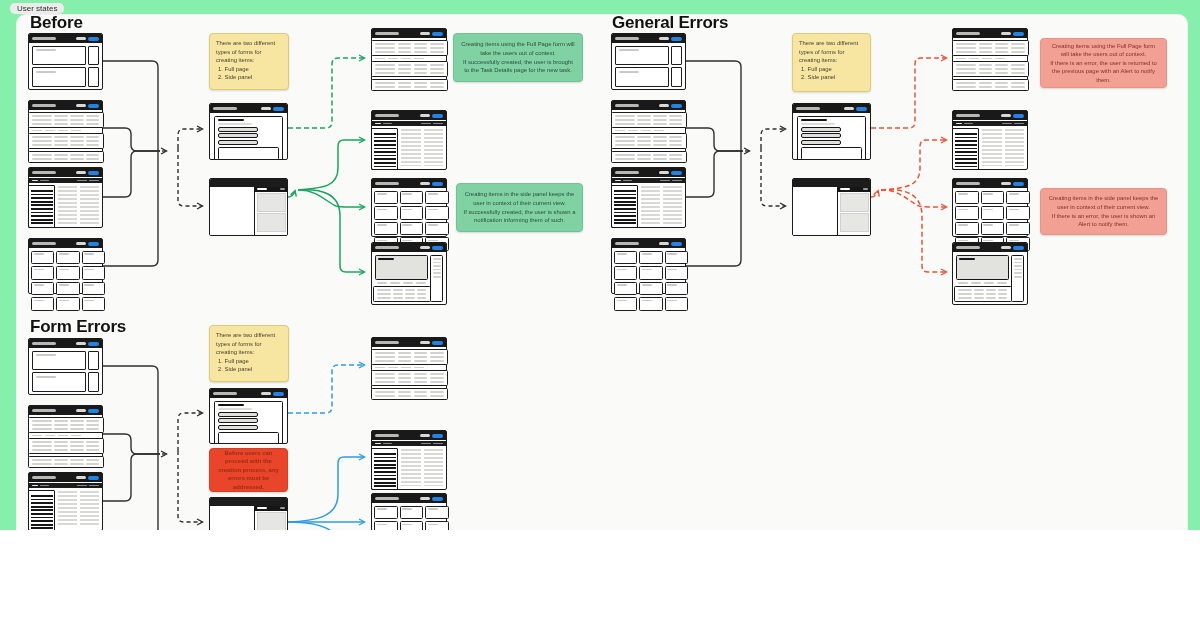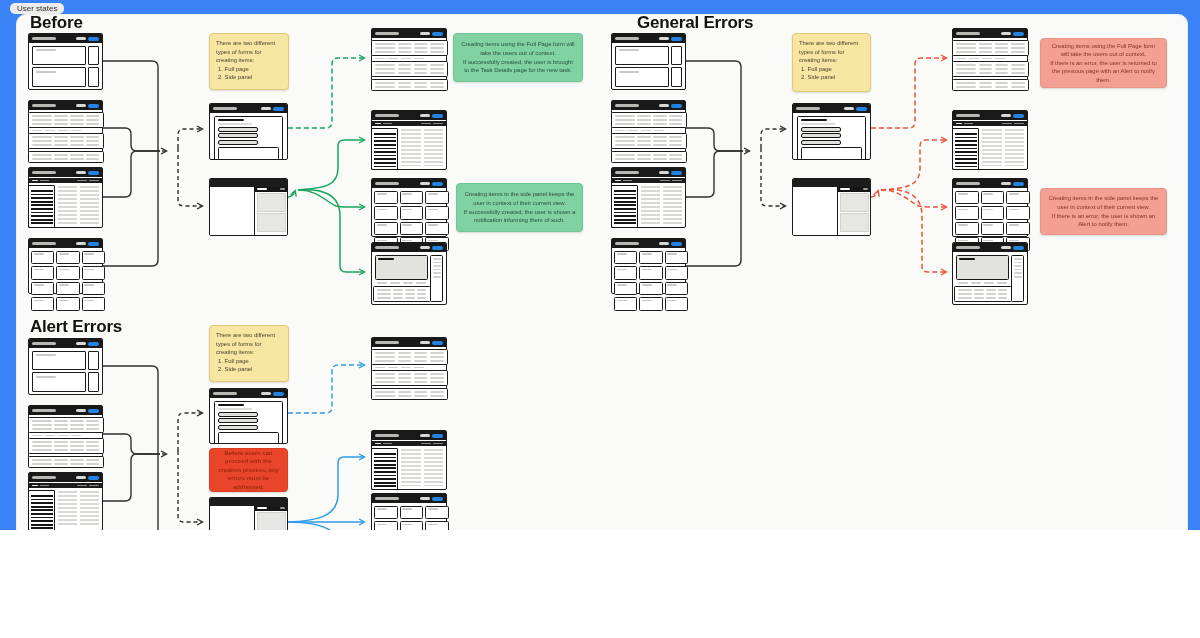--- a/index.html
+++ b/index.html
@@ -1,16 +1,16 @@
 <!DOCTYPE html>
 <html style="--note-yellow: #F7E6A2; --note-green: #80D2A3; --note-salmon: #F2A094; --note-red: #E9452A; --arrow-success: #1BA55F; --arrow-error: #E8553A; --arrow-form-error: #2E9BE6; --arrow-neutral: #2F2F2F; --accent-blue: #2383E2;"><head>
 <meta charset="utf-8">
 <style>
   html,body{margin:0;padding:0;background:#ffffff;font-family:"Liberation Sans",sans-serif;}
-  .stage{position:relative;width:1200px;height:530px;background:#3b82f6;overflow:hidden;}
+  .stage{position:relative;width:1200px;height:530px;background:#86efac;overflow:hidden;}
 
   .canvas-frame{position:absolute;left:16px;top:14px;width:1170px;height:608px;
     background:#fafaf8;border:1px solid #efefec;border-radius:10px;}
 
   .page-tag{position:absolute;left:10px;top:3px;height:11px;line-height:11px;
     background:#ececea;border-radius:5px;padding:0 7px;font-size:8px;color:#2f2f2f;}
 
   .section-title{position:absolute;font-size:17px;font-weight:700;color:#121212;letter-spacing:-0.2px;}
 
   svg.connectors{position:absolute;left:0;top:0;width:1200px;height:638px;pointer-events:none;}
@@ -170,22 +170,22 @@
 
     <g fill="none" stroke-width="1.5" style="stroke:var(--arrow-form-error,#2E9BE6)">
       <path d="M288,413 H326 Q332,413 332,407 V371 Q332,365 338,365 H364" stroke-dasharray="5 3" marker-end="url(#ah-b)"></path>
       <path d="M288,522 C314,521 338,518 338,494 V463 Q338,457 344,457 H364" marker-end="url(#ah-b)"></path>
       <path d="M288,522 H364" marker-end="url(#ah-b)"></path>
       <path d="M288,522 C316,522 340,527 340,548 V581 Q340,587 346,587 H364" marker-end="url(#ah-b)"></path>
     </g>
   </svg>
 
   <div class="section-title" style="left:30px;top:13px">Before</div>
-  <div class="section-title" style="left:637px;top:13px">General Errors</div>
-  <div class="section-title" style="left:30px;top:317px">Alert Errors</div>
+  <div class="section-title" style="left:612px;top:13px">General Errors</div>
+  <div class="section-title" style="left:30px;top:317px">Form Errors</div>
 
   <div class="wf" style="left:28px;top:33px;width:75px;height:57px">
       <div class="wf-head">
         <span class="wf-logo"></span>
         <span class="flex1"></span>
         <span class="pill pill-gray"></span>
         <span class="pill pill-blue"></span>
       </div>
       <div class="wf-body body-dash">
         <div class="dash-main">

